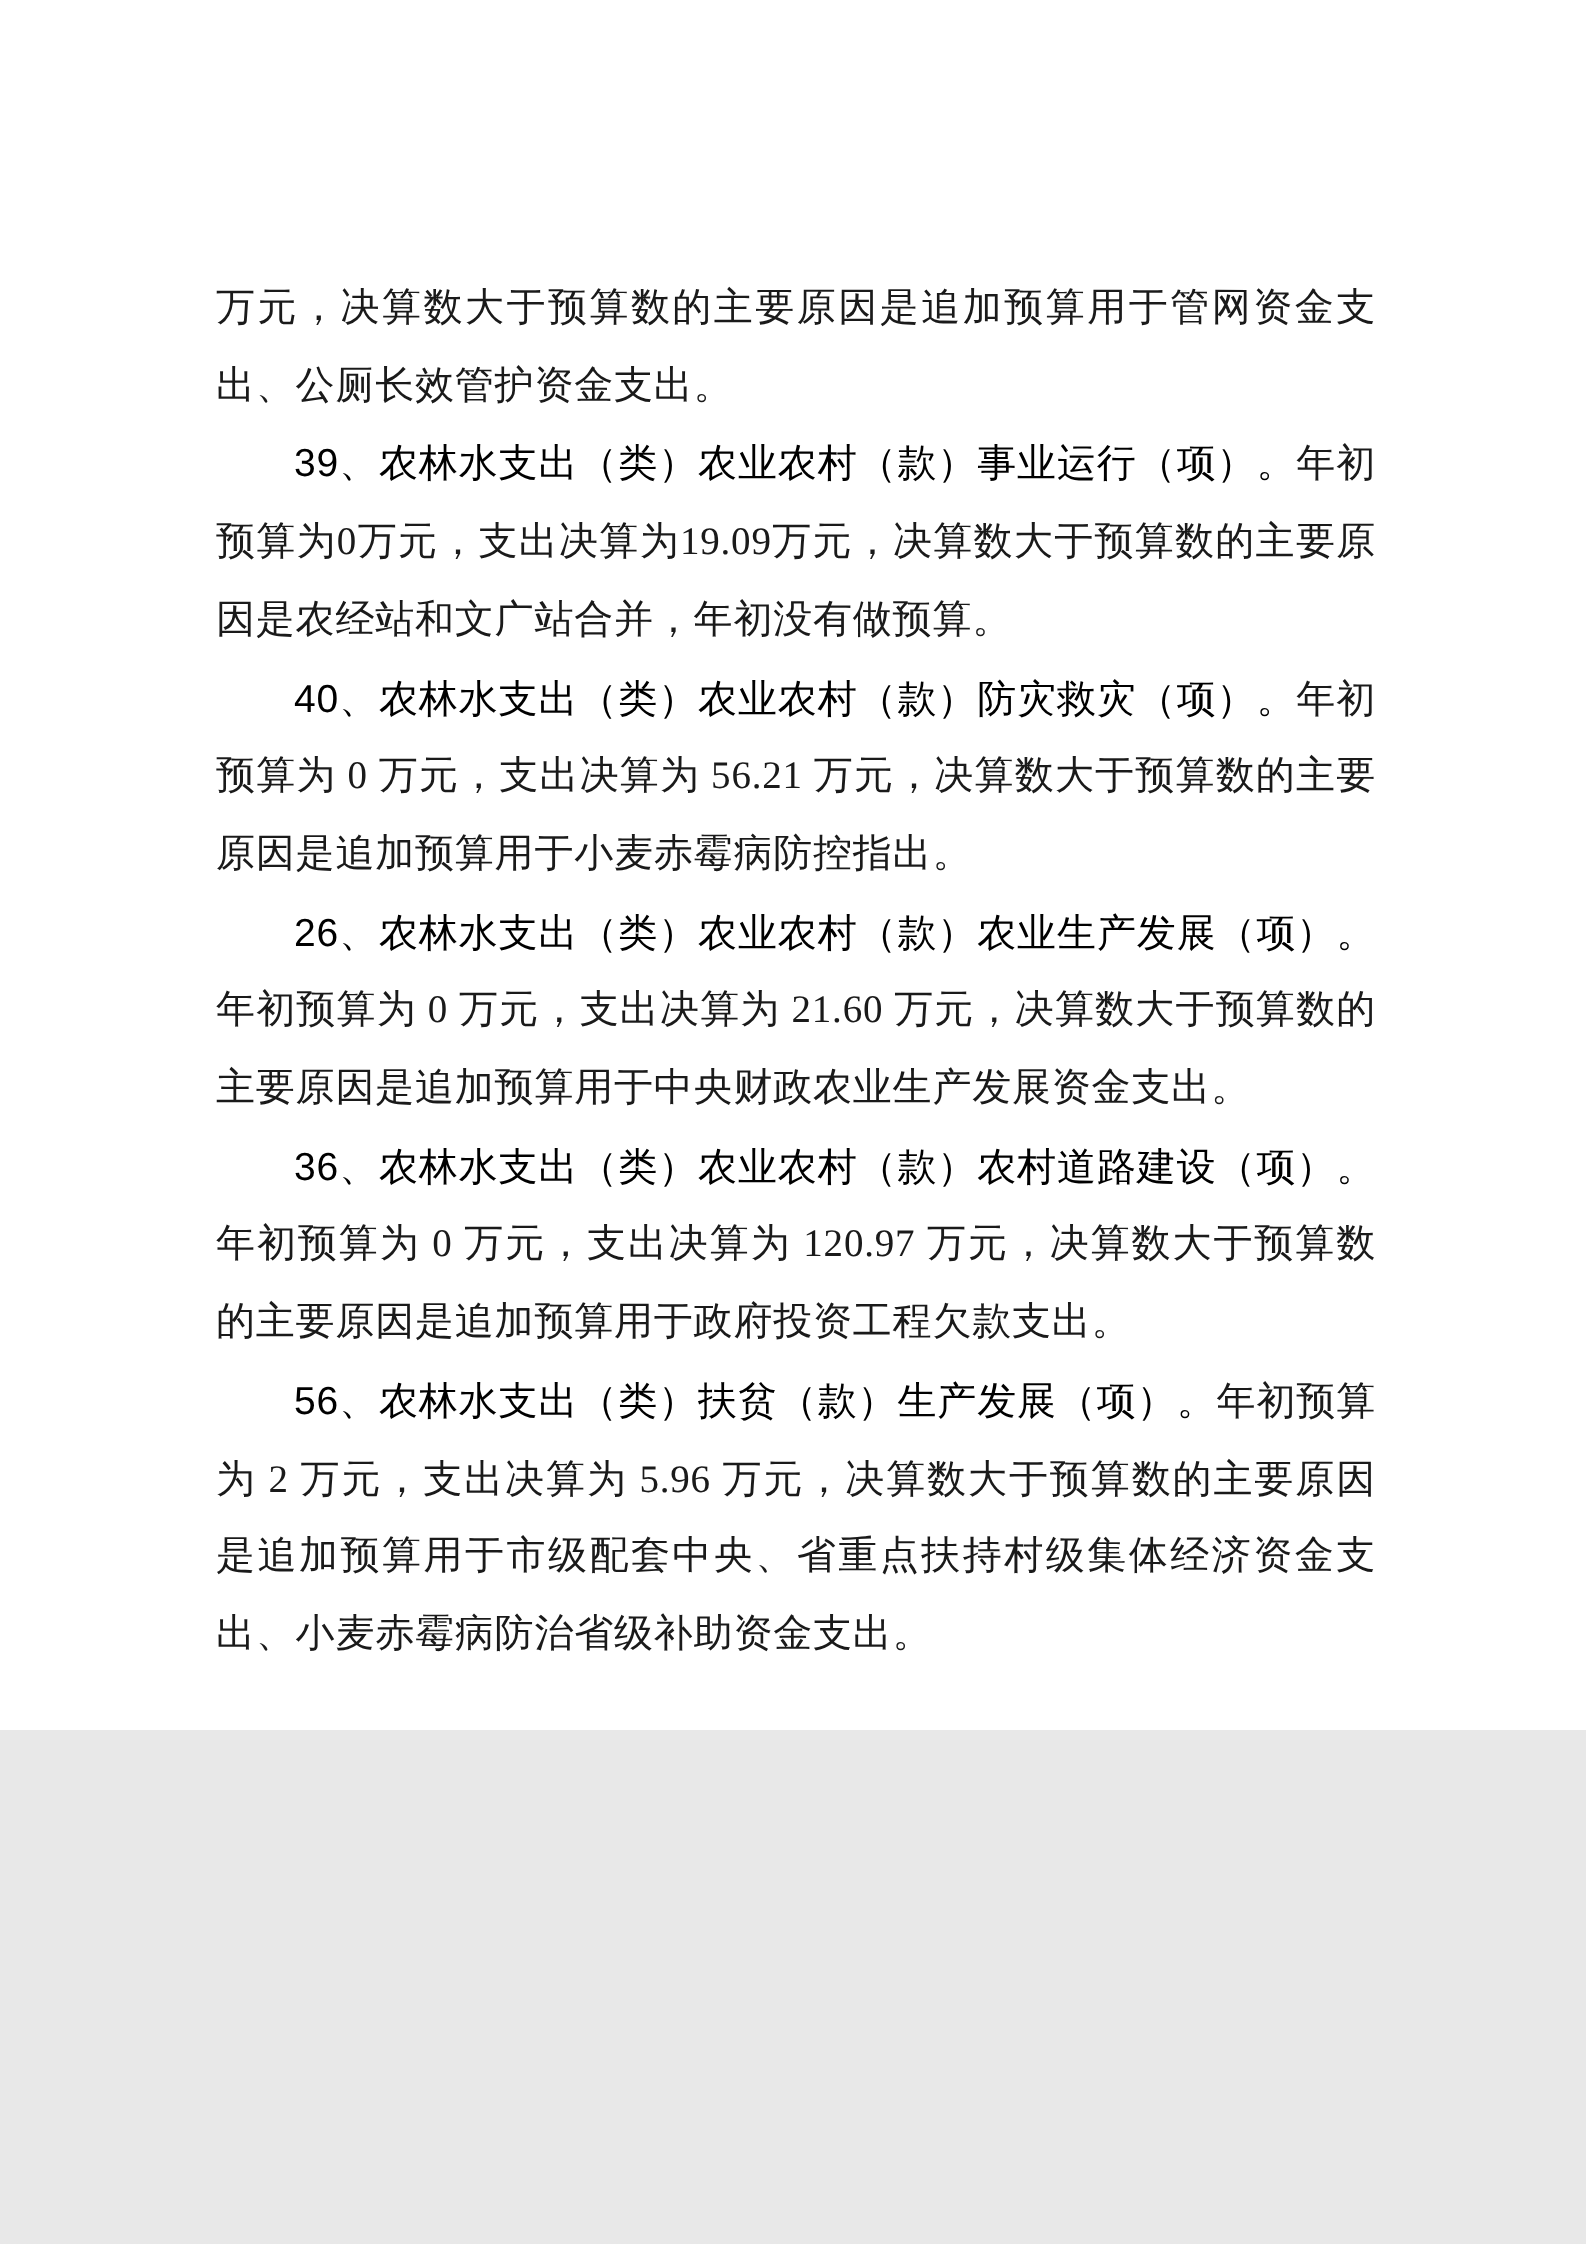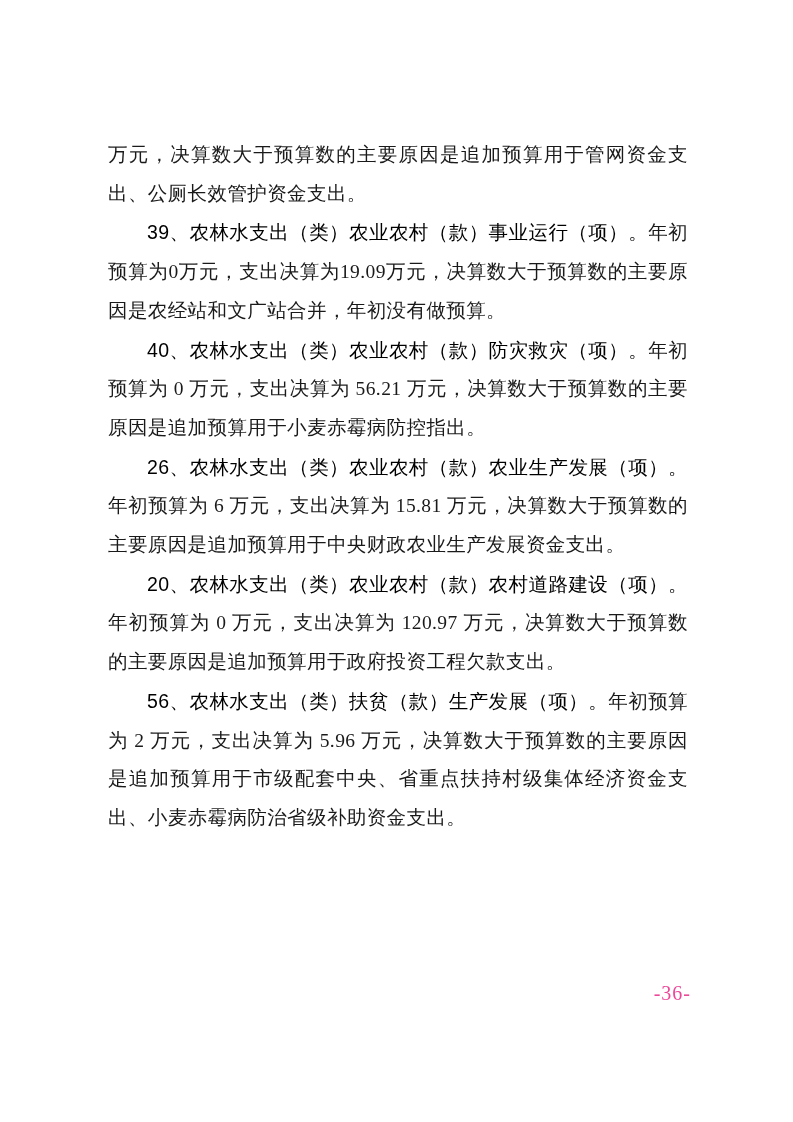--- a/index.html
+++ b/index.html
@@ -3,21 +3,21 @@
 <meta charset="utf-8">
 <style>
   html, body {
     margin: 0;
     padding: 0;
     background: #e8e8e8;
   }
   .page {
     position: relative;
     width: 793px;
-    height: 1122px;
+    height: 865px;
     margin: 0 auto;
     background: #ffffff;
     overflow: hidden;
     font-family: "Liberation Serif", serif;
     color: #1c1c1c;
   }
   .content {
     position: absolute;
     left: 108px;
     top: 136px;
@@ -59,23 +59,23 @@
 
 <div class="page">
   <div class="content">
 
     <p class="para"><span class="body-text">万元，决算数大于预算数的主要原因是追加预算用于管网资金支出、公厕长效管护资金支出。</span></p>
 
     <p class="para indent"><b class="lead">39、农林水支出（类）农业农村（款）事业运行（项）。</b><span class="body-text">年初预算为0万元，支出决算为19.09万元，决算数大于预算数的主要原因是农经站和文广站合并，年初没有做预算。</span></p>
 
     <p class="para indent"><b class="lead">40、农林水支出（类）农业农村（款）防灾救灾（项）。</b><span class="body-text">年初预算为 0 万元，支出决算为 56.21 万元，决算数大于预算数的主要原因是追加预算用于小麦赤霉病防控指出。</span></p>
 
-    <p class="para indent"><b class="lead">26、农林水支出（类）农业农村（款）农业生产发展（项）。</b><span class="body-text">年初预算为 6 万元，支出决算为 15.81 万元，决算数大于预算数的主要原因是追加预算用于中央财政农业生产发展资金支出。</span></p>
+    <p class="para indent"><b class="lead">26、农林水支出（类）农业农村（款）农业生产发展（项）。</b><span class="body-text">年初预算为 0 万元，支出决算为 21.60 万元，决算数大于预算数的主要原因是追加预算用于中央财政农业生产发展资金支出。</span></p>
 
-    <p class="para indent"><b class="lead">20、农林水支出（类）农业农村（款）农村道路建设（项）。</b><span class="body-text">年初预算为 0 万元，支出决算为 120.97 万元，决算数大于预算数的主要原因是追加预算用于政府投资工程欠款支出。</span></p>
+    <p class="para indent"><b class="lead">36、农林水支出（类）农业农村（款）农村道路建设（项）。</b><span class="body-text">年初预算为 0 万元，支出决算为 120.97 万元，决算数大于预算数的主要原因是追加预算用于政府投资工程欠款支出。</span></p>
 
 
     <p class="para indent"><b class="lead">56、农林水支出（类）扶贫（款）生产发展（项）。</b><span class="body-text">年初预算为 2 万元，支出决算为 5.96 万元，决算数大于预算数的主要原因是追加预算用于市级配套中央、省重点扶持村级集体经济资金支出、小麦赤霉病防治省级补助资金支出。</span></p>
 
   </div>
 
   <div class="page-number">-36-</div>
 </div>
 
 </body></html>

